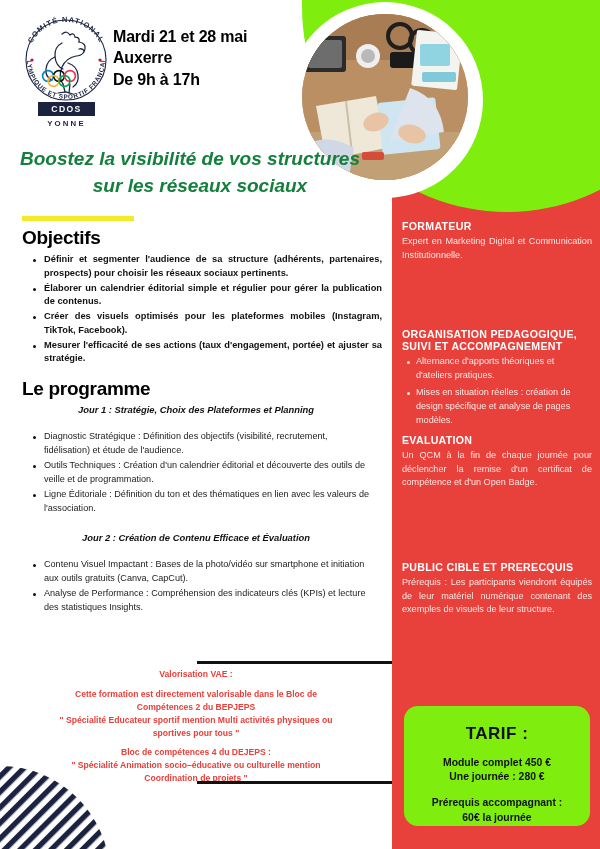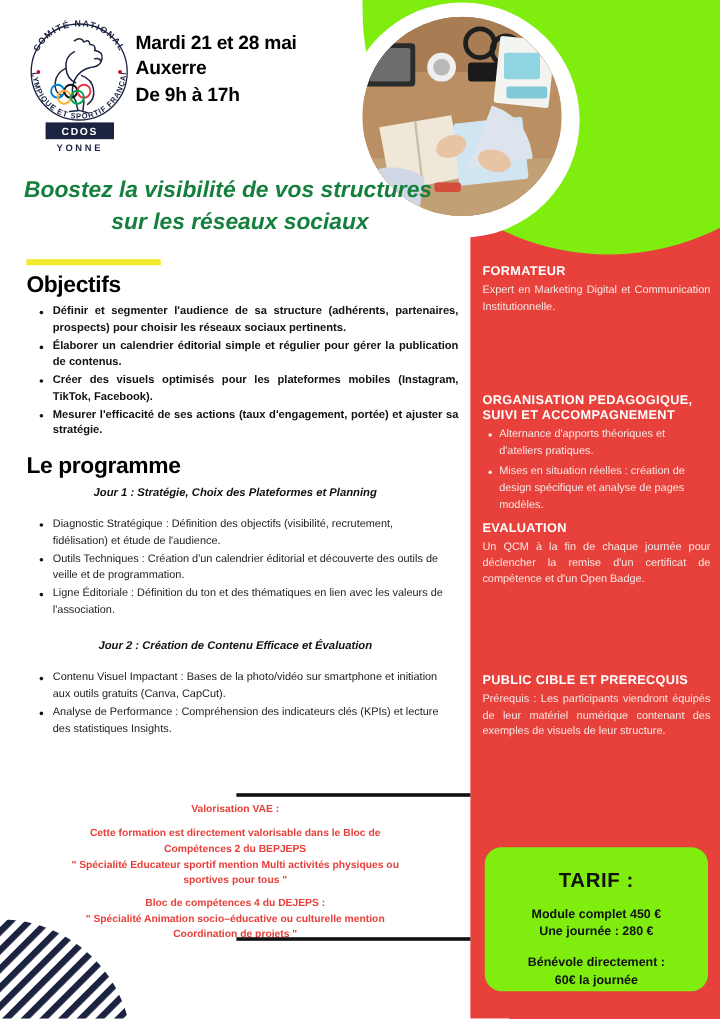--- a/index.html
+++ b/index.html
@@ -342,17 +342,17 @@
       <p class="r-h">PUBLIC CIBLE ET PRERECQUIS</p>
       <p class="r-p">Prérequis : Les participants viendront équipés de leur matériel numérique contenant des exemples de visuels de leur structure.</p>
     </div>
   </div>
 
   <div class="tarif-box">
     <div class="tarif-title">TARIF :</div>
     <div class="tarif-line">Module complet 450 €</div>
     <div class="tarif-line">Une journée : 280 €</div>
     <div class="tarif-gap"></div>
-    <div class="tarif-line">Bénévole directement :</div>
+    <div class="tarif-line">Prérequis accompagnant :</div>
     <div class="tarif-line">60€ la journée</div>
   </div>
 
 </div>
 
 </body></html>

